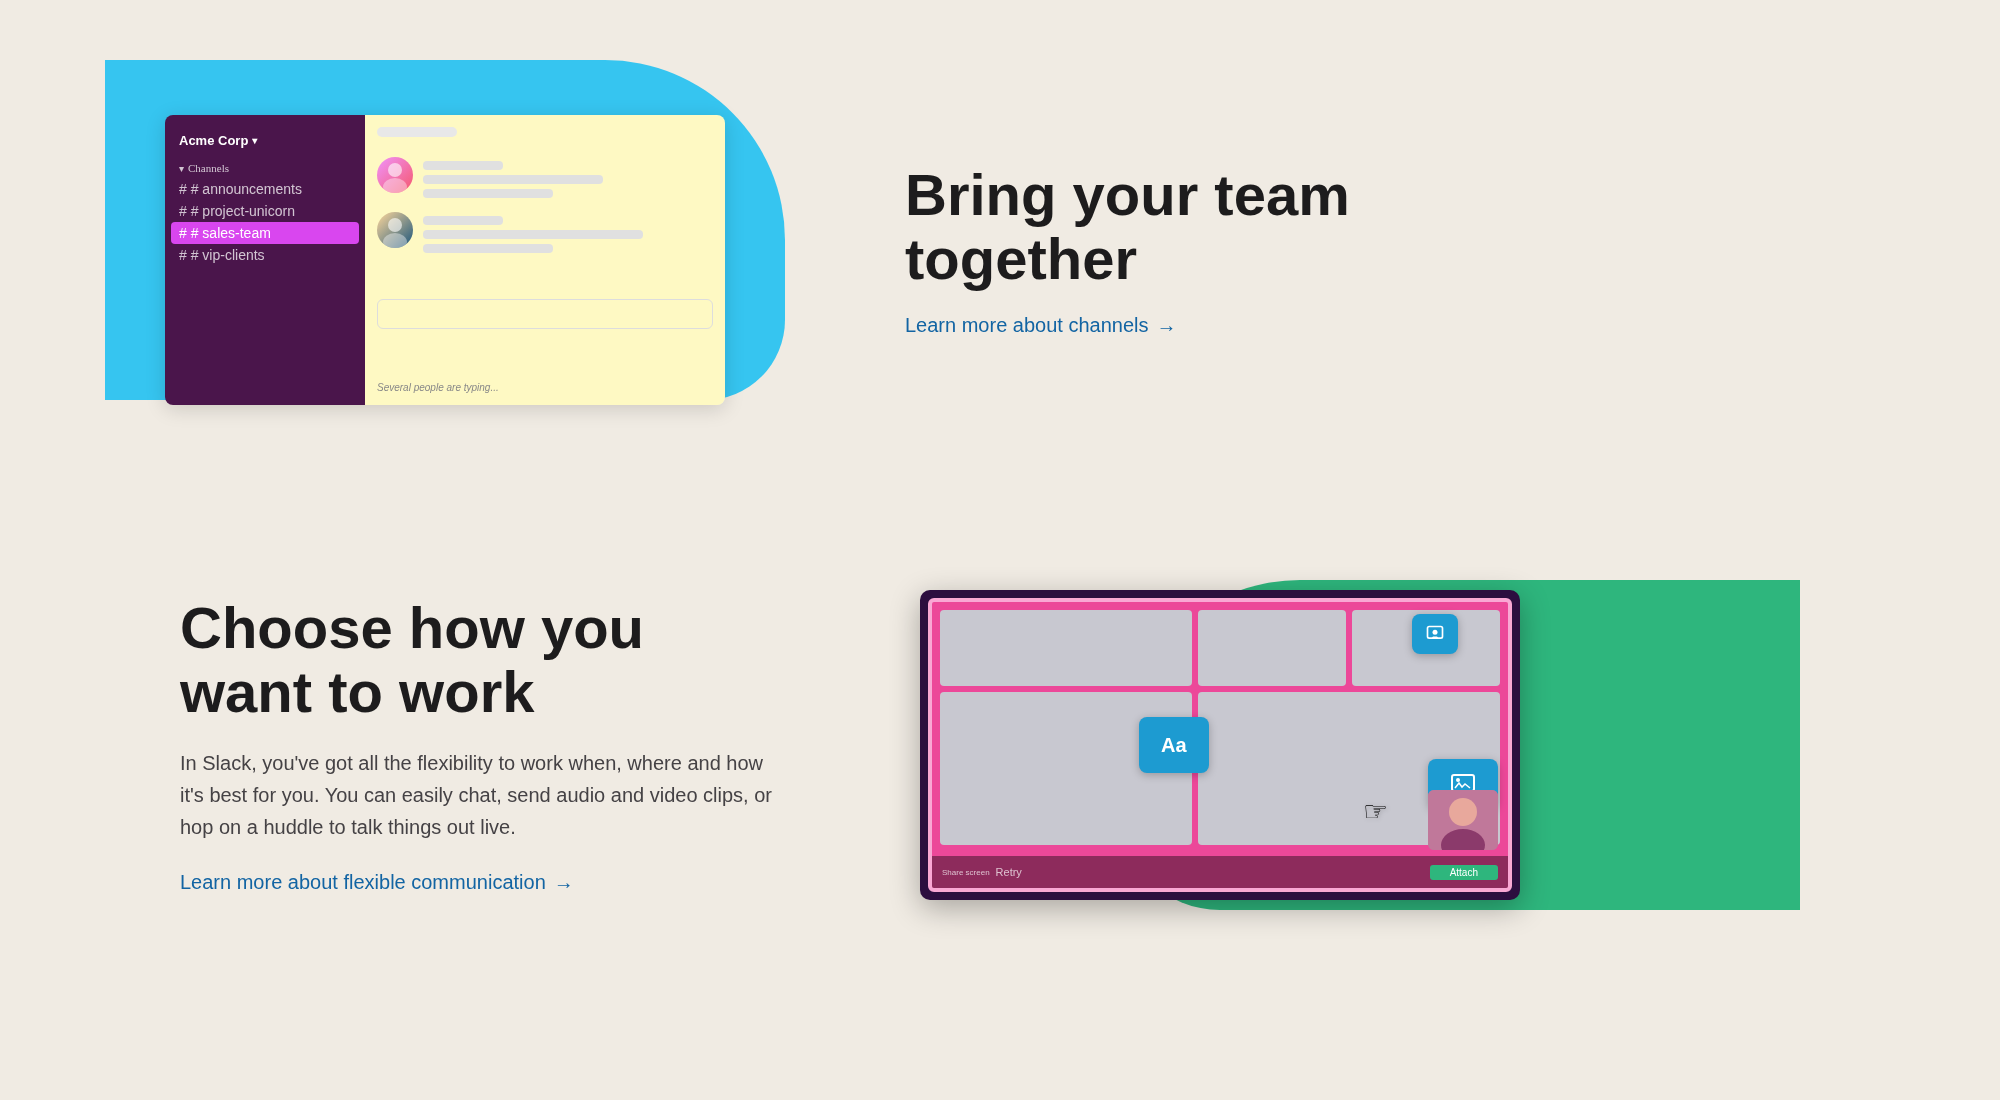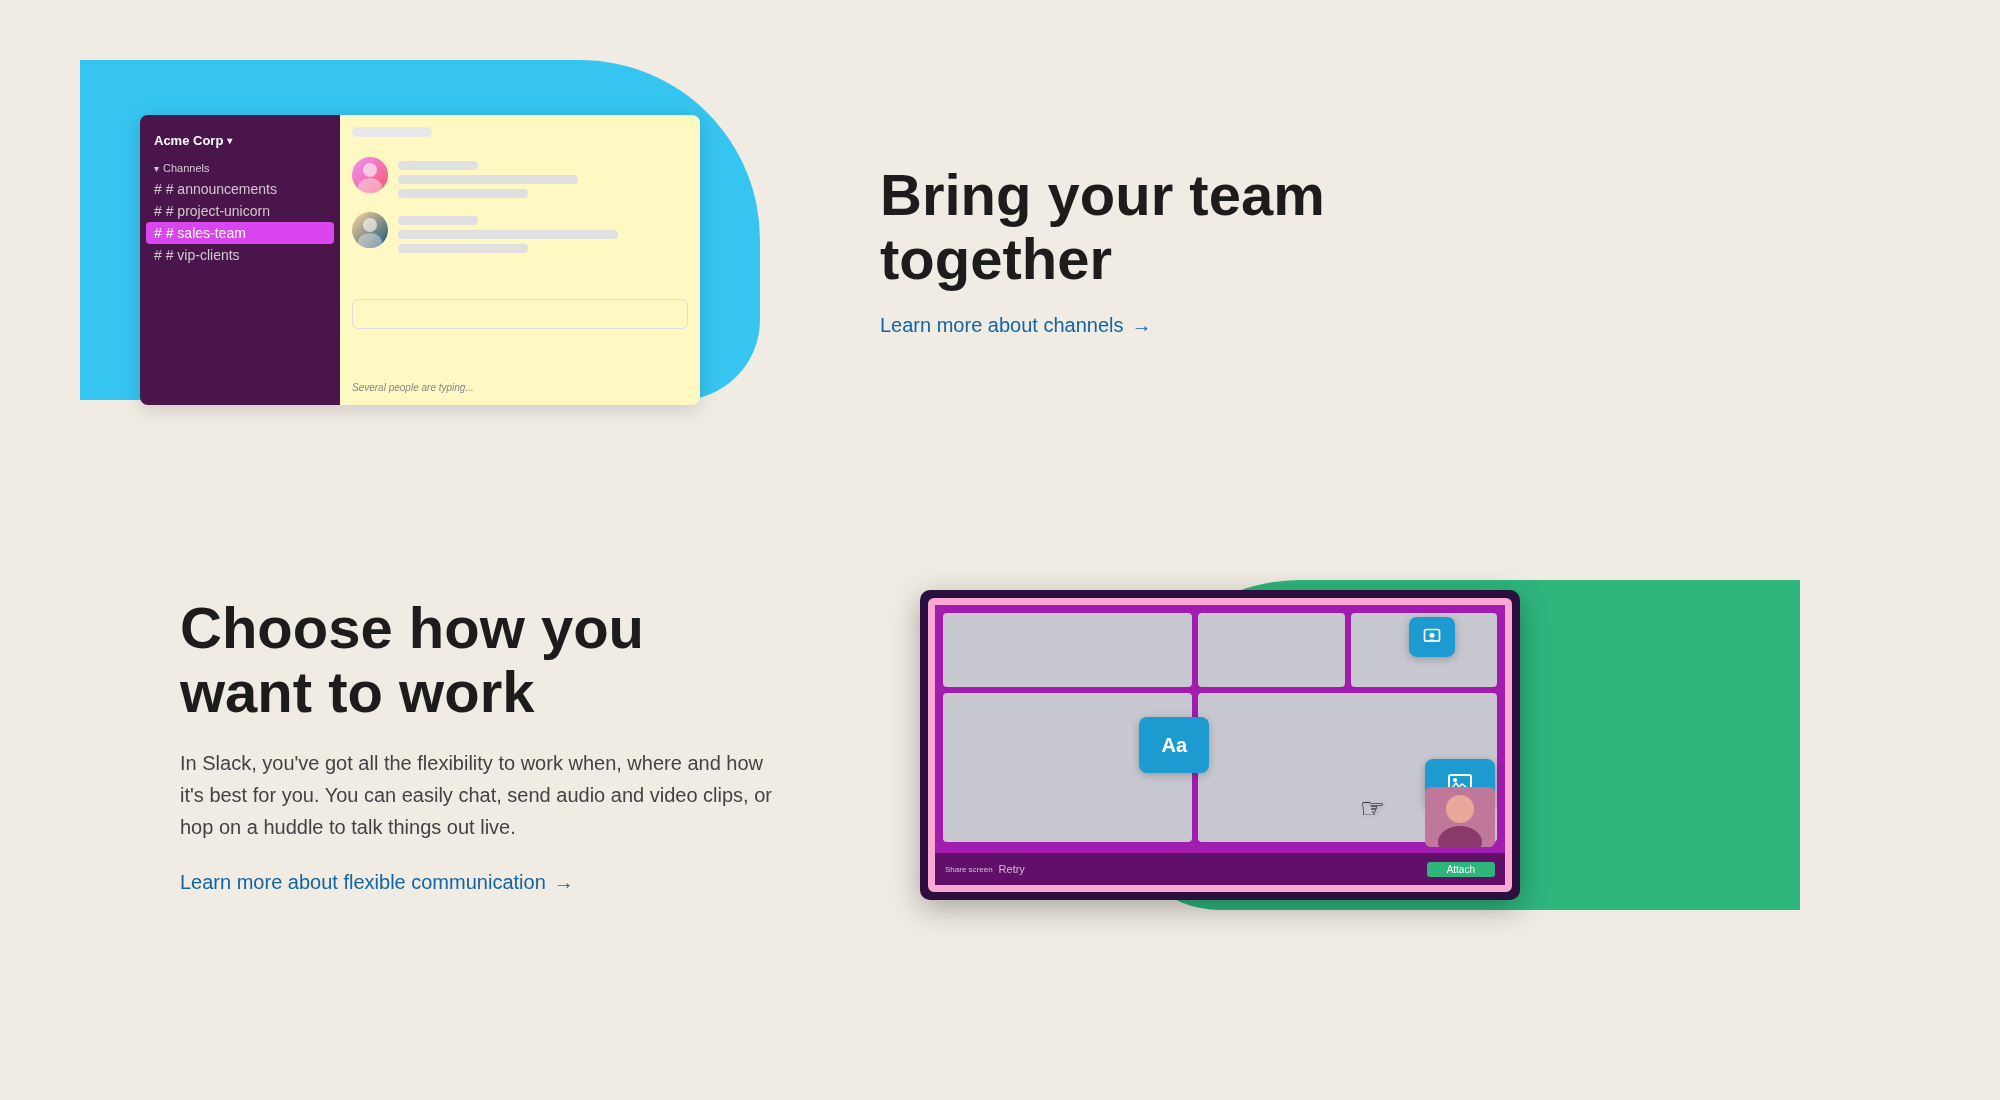--- a/index.html
+++ b/index.html
@@ -14,21 +14,21 @@
     .page-wrapper {
       width: 2000px;
       min-height: 1100px;
       background-color: #f0ebe3;
     }
 
     
     .section-channels {
       display: flex;
       align-items: center;
-      padding: 60px 200px 60px 80px;
+      padding: 60px 200px 60px 105px;
       gap: 80px;
       min-height: 430px;
     }
 
     .section-channels .illustration-wrapper {
       position: relative;
       width: 720px;
       height: 380px;
       flex-shrink: 0;
     }
@@ -81,20 +81,21 @@
       font-size: 10px;
     }
 
     .channels-section-header {
       color: rgba(255,255,255,0.75);
       font-size: 11px;
       padding: 4px 14px;
       display: flex;
       align-items: center;
       gap: 4px;
+      font-family: Liberation Serif, serif;
     }
 
     .channels-section-header::before {
       content: '▾';
       font-size: 10px;
     }
 
     .channel-item {
       color: rgba(255,255,255,0.75);
       font-size: 14px;
@@ -267,27 +268,27 @@
       width: 600px;
       height: 310px;
       background: #2c0e3f;
       border-radius: 10px;
       overflow: hidden;
       box-shadow: 0 8px 30px rgba(0,0,0,0.3);
       padding: 8px;
     }
 
     .screen-mock-inner {
-      border: 7px solid #f9a8d4;
+      border: 4px solid #f9a8d4;
       border-radius: 6px;
       width: 100%;
       height: 100%;
       position: relative;
       overflow: hidden;
-      background: #a21caf;
+      background: #ec4899;
     }
 
     .screen-content-area {
       display: flex;
       height: calc(100% - 35px);
       gap: 6px;
       padding: 8px;
     }
 
     .screen-left-panel {

